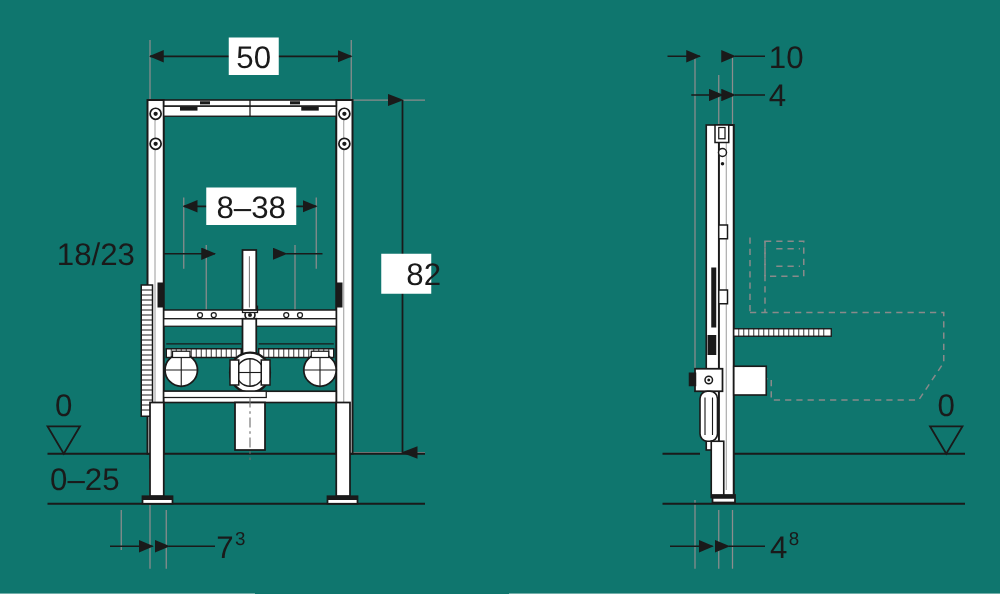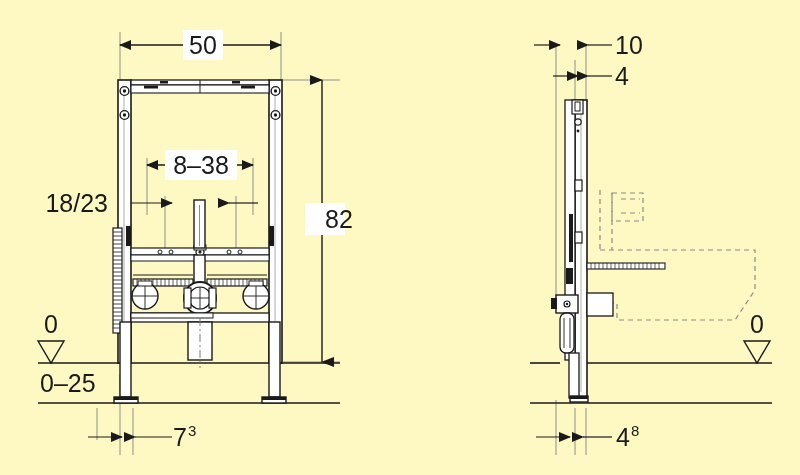--- a/index.html
+++ b/index.html
@@ -1,17 +1,17 @@
 <!DOCTYPE html>
 <html><head>
 <meta charset="utf-8">
 <style>
   html,body{margin:0;padding:0;background:#ffffff;}
   body{width:800px;height:475px;font-family:"Liberation Sans",sans-serif;color:#1a1a1a;overflow:hidden;}
-  #stage{position:relative;width:800px;height:475px;background:#fef9c3;}
+  #stage{position:relative;width:800px;height:475px;background:#0f766e;}
   #stage svg{position:absolute;left:0;top:0;}
   .dim-text{font-family:"Liberation Sans",sans-serif;font-size:25px;fill:#1a1a1a;}
   .dim-sup{font-family:"Liberation Sans",sans-serif;font-size:15px;fill:#1a1a1a;}
   .zero-text{font-family:"Liberation Sans",sans-serif;font-size:25px;fill:#1a1a1a;}
 </style>
 </head>
 <body>
 
 <div id="stage">
 

